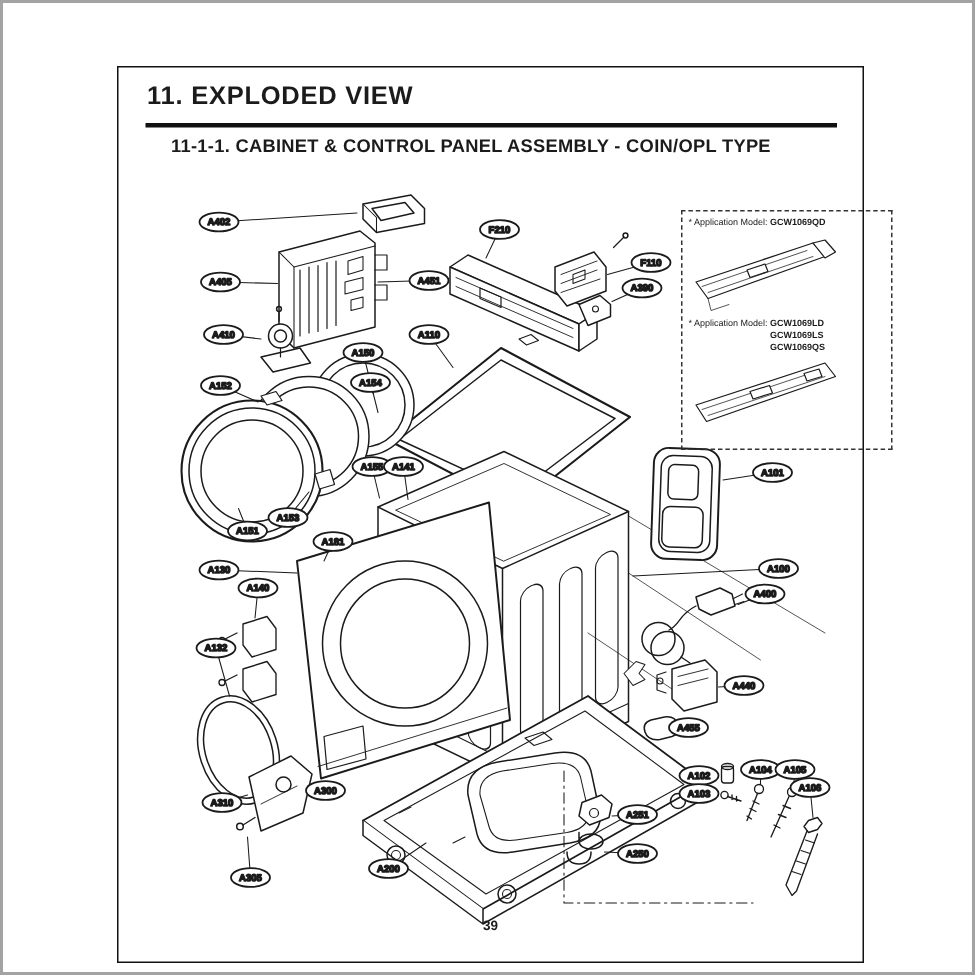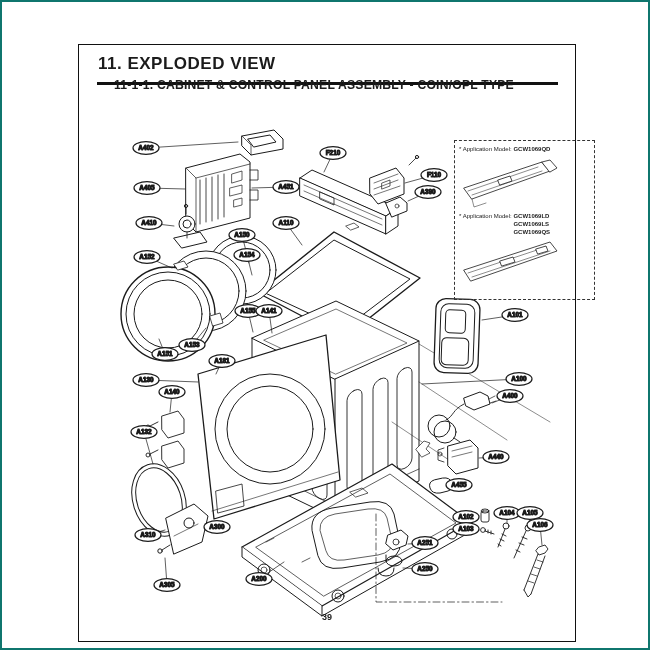--- a/index.html
+++ b/index.html
@@ -1,23 +1,23 @@
 <!DOCTYPE html>
 <html><head>
 <meta charset="utf-8">
 <style>
   html,body{margin:0;padding:0;background:#e8e8e8;}
   .page{position:relative;width:650px;height:650px;background:#fff;overflow:hidden;
         font-family:"Liberation Sans","DejaVu Sans",sans-serif;color:#1b1b1b;
-        box-sizing:border-box;border:2px solid #0f766e;}
+        box-sizing:border-box;border:2px solid #a3a3a3;}
   .frame{position:absolute;left:76px;top:42px;width:496px;height:596px;border:1.2px solid #111;}
   .chapter-title{position:absolute;left:96px;top:52px;font-size:17px;font-weight:bold;
         letter-spacing:.5px;margin:0;}
   .title-rule{position:absolute;left:95px;top:80px;width:461px;height:2.6px;background:#111;}
-  .section-title{position:absolute;left:112px;top:76px;font-size:12.2px;font-weight:bold;
+  .section-title{position:absolute;left:112px;top:88px;font-size:12.2px;font-weight:bold;
         letter-spacing:.2px;margin:0;text-align:center;}
   svg.art{position:absolute;left:0;top:0;}
   .appbox{position:absolute;left:452px;top:138px;width:141px;height:160px;
         border:1px dashed #333;box-sizing:border-box;font-size:6px;line-height:7px;}
   .appnote{position:absolute;left:4px;white-space:nowrap;}
   .appnote .models{display:inline-block;vertical-align:top;font-weight:bold;}
   .appnote .models div{margin:0 0 1px 0;}
   .page-number{position:absolute;left:0;top:610px;width:650px;text-align:center;
         font-size:9px;font-weight:bold;}
   text.callout-label{font-family:"Liberation Sans","DejaVu Sans",sans-serif;

